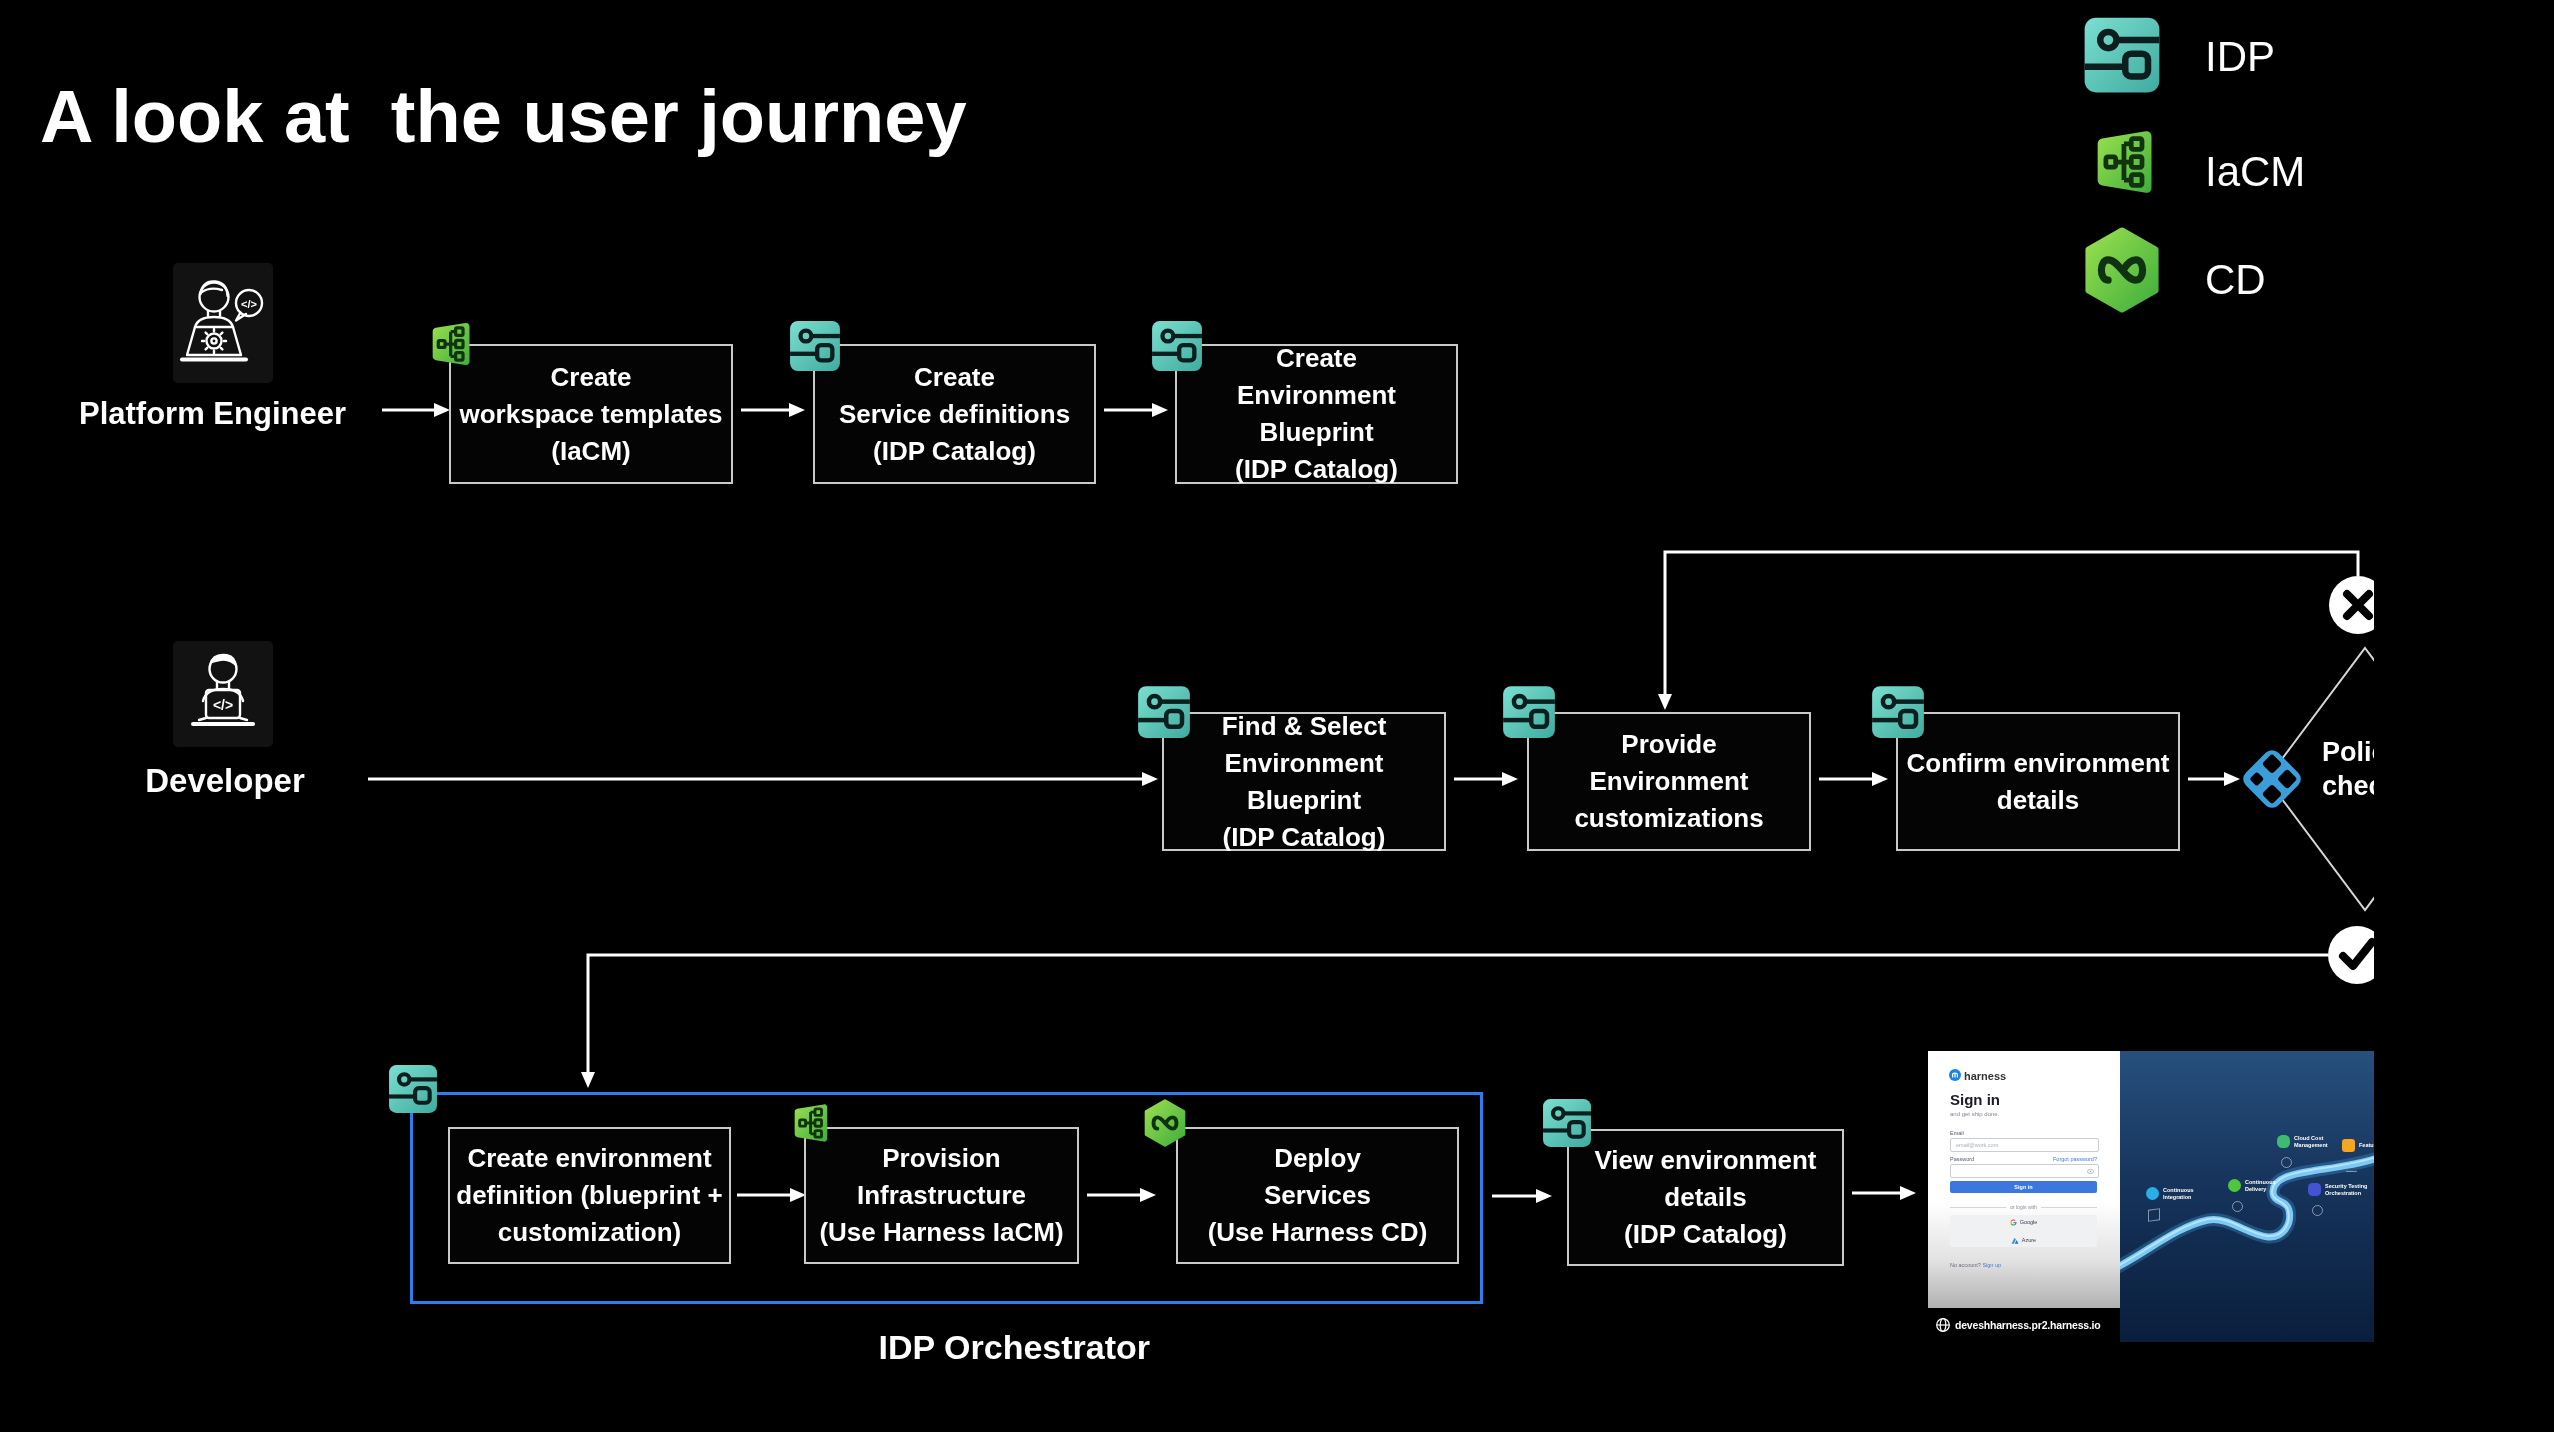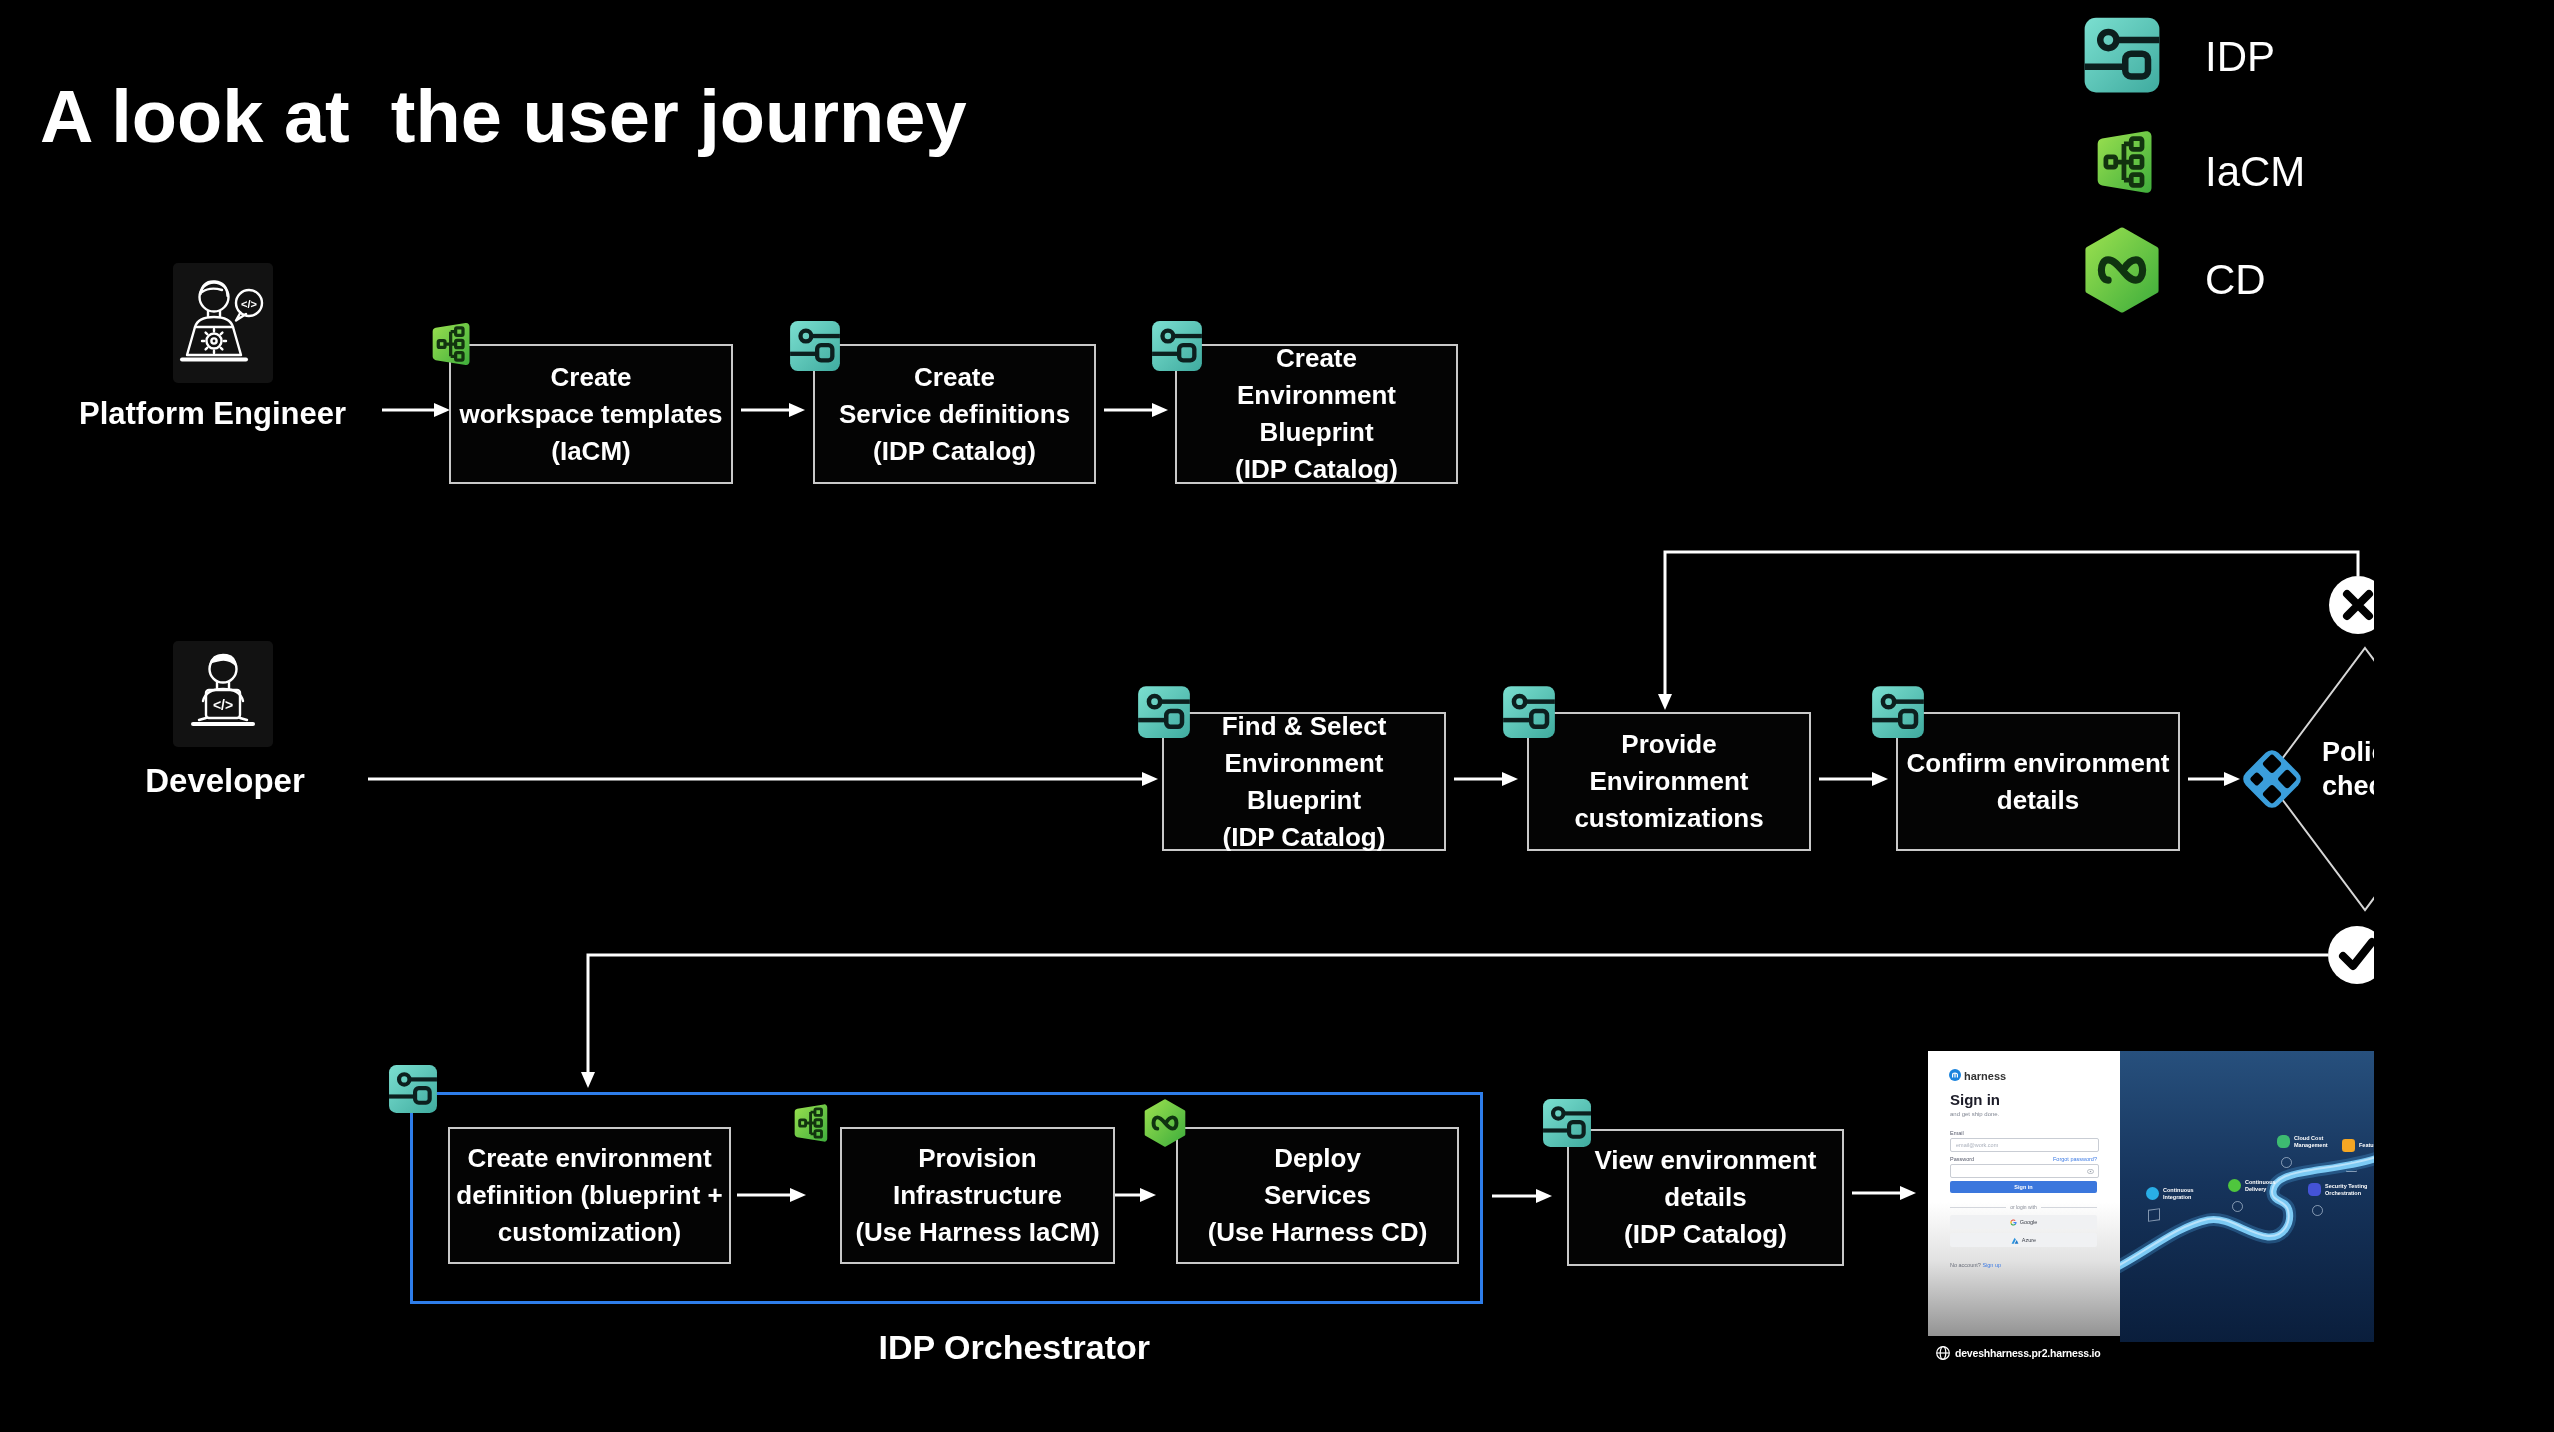--- a/index.html
+++ b/index.html
@@ -20,21 +20,21 @@
   #thumb{left:1928px;top:1051px;width:552px;height:291px;background:#0b2040;}
   #signin{left:0;top:0;width:192px;height:291px;
           background:linear-gradient(180deg,#ffffff 0%,#ffffff 52%,#e2e2e2 72%,#8d8d8d 100%);}
   .si{position:absolute;font-family:"Liberation Sans",sans-serif;}
   .si-input{background:#fff;border:1px solid #c9cdd4;border-radius:2px;}
   #map{left:192px;top:0;width:360px;height:291px;
        background:linear-gradient(180deg,#27507d 0%,#16345c 45%,#0a1e3c 100%);overflow:hidden;}
   .map-label{position:absolute;font-size:5.5px;font-weight:bold;color:#fff;line-height:7px;}
   .map-dot{position:absolute;border-radius:50%;}
   .map-glyph{position:absolute;border:1px solid rgba(220,235,250,.55);}
-  #footerbar{left:0px;top:257px;width:192px;height:34px;background:#000;display:flex;align-items:center;margin-top:28px;}
+  #footerbar{left:0px;top:257px;width:192px;height:34px;background:#000;display:flex;align-items:center;}
   #footer-url{font-size:10.5px;font-weight:bold;color:#fff;letter-spacing:-0.2px;margin-left:4px;}
   #visit-btn{left:460px;top:260px;width:74px;height:26px;background:rgba(18,30,46,.85);
              border:1px solid #7d8ea3;border-radius:4px;color:#e9eff6;font-size:11px;
              display:flex;align-items:center;justify-content:center;}
 </style>
 </head>
 <body>
 
 <div id="canvas">
 
@@ -235,21 +235,21 @@
   <svg class="abs badge" style="left:388px;top:1064px" width="50" height="50">
       <use href="#sym-idp"></use>
     </svg>
 
   <div class="abs fbox" style="left:448px;top:1127px;width:279px;height:133px">
     <span class="line">Create environment</span>
     <span class="line">definition (blueprint +</span>
     <span class="line">customization)</span>
   </div>
 
-  <div class="abs fbox" style="left:840px;top:1127px;width:271px;height:133px">
+  <div class="abs fbox" style="left:804px;top:1127px;width:271px;height:133px">
     <span class="line">Provision</span>
     <span class="line">Infrastructure</span>
     <span class="line">(Use Harness IaCM)</span>
   </div>
   <svg class="abs badge" style="left:787px;top:1100px" width="46" height="46">
       <use href="#sym-iacm"></use>
     </svg>
 
   <div class="abs fbox" style="left:1176px;top:1127px;width:279px;height:133px">
     <span class="line">Deploy</span>

